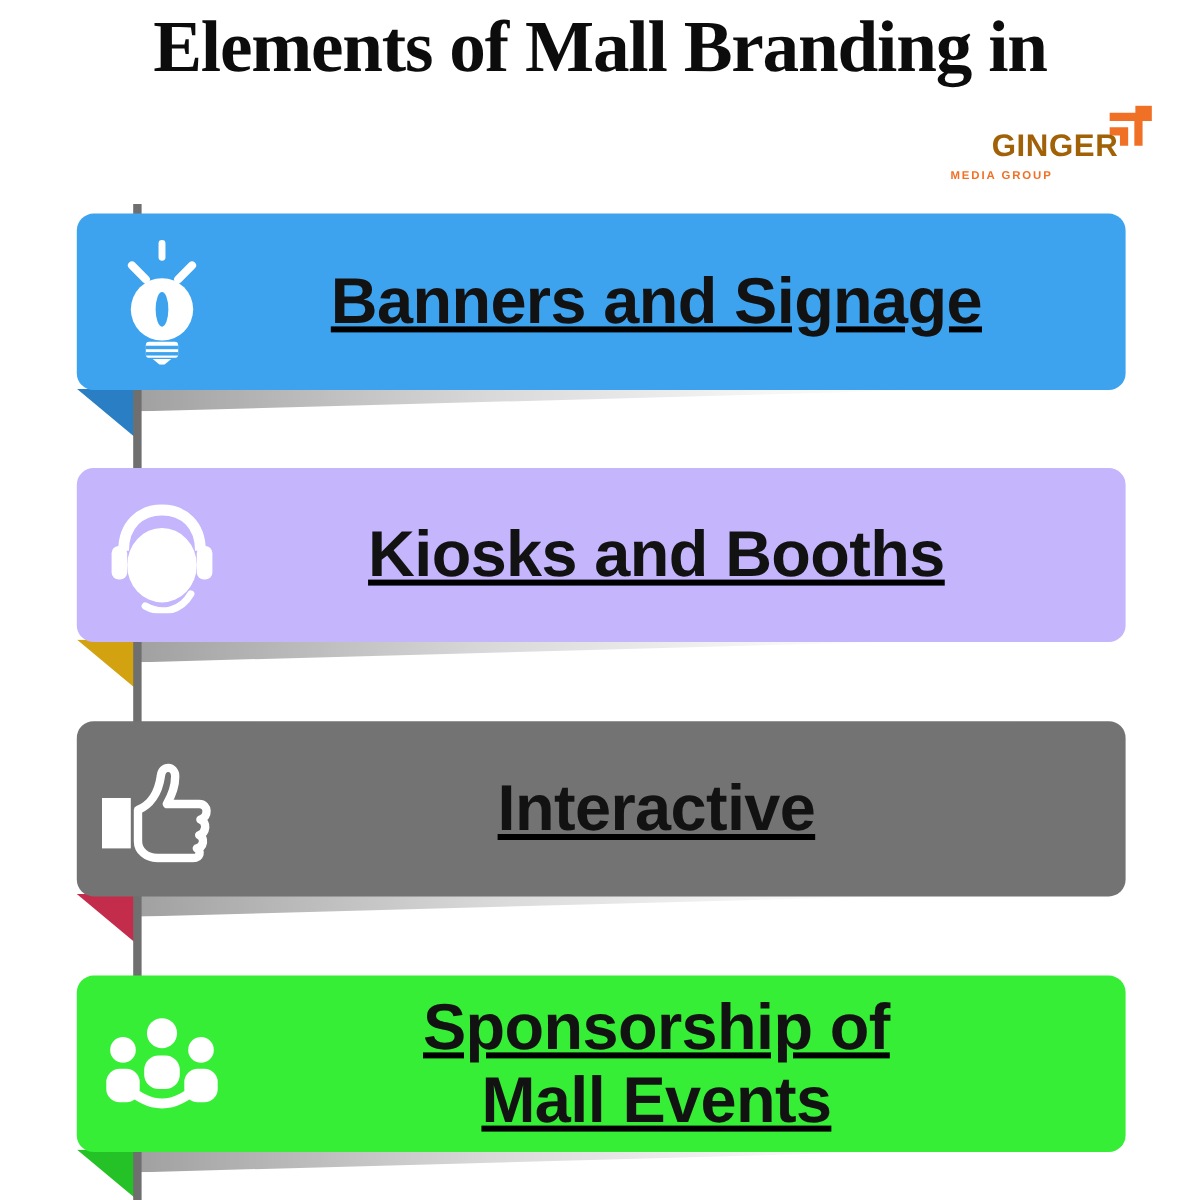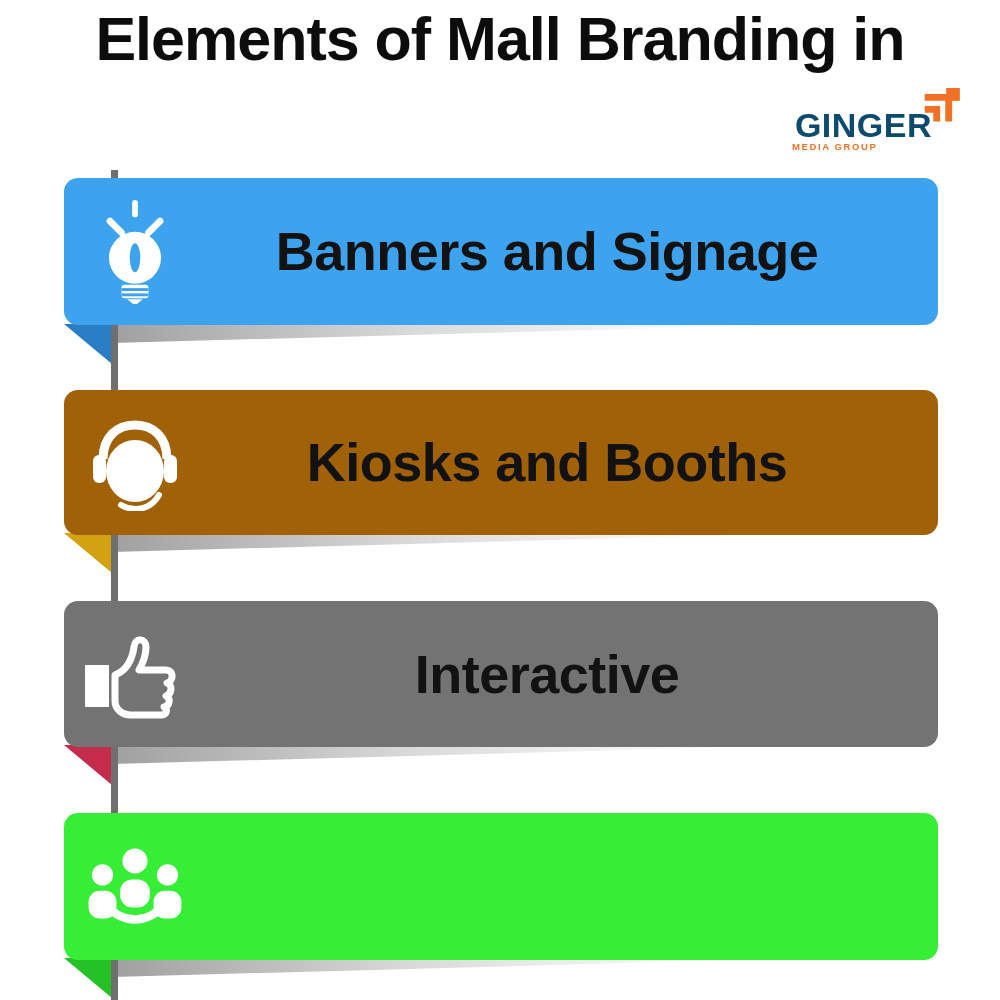--- a/index.html
+++ b/index.html
@@ -7,27 +7,27 @@
     width:1000px;height:1000px;position:relative;overflow:hidden;
     background:#ffffff;
     font-family:"Liberation Sans","DejaVu Sans",sans-serif;
   }
   
   .title{
     position:absolute;top:2px;left:0;width:1000px;
     text-align:center;color:#0c0c0c;
     font-size:61px;font-weight:800;line-height:1.24;letter-spacing:-1px;
   }
-  .title span{display:block;}
+  .title span{display:block;font-family:Liberation Serif, serif;}
   
   .logo{position:absolute;left:792px;top:94px;width:172px;height:62px;}
   .logo-icon{position:absolute;right:4px;top:-6px;width:38px;height:36px;}
   .logo-name{
     position:absolute;left:0;top:14px;width:140px;text-align:right;
-    color:#0c4a6e;font-size:34px;font-weight:700;letter-spacing:0.5px;line-height:1;
+    color:#a16207;font-size:26px;font-weight:700;letter-spacing:0.5px;line-height:1;
   }
   .logo-sub{
     position:absolute;left:0;top:47px;width:145px;
     color:#f07125;font-size:9.5px;font-weight:700;letter-spacing:1.6px;
   }
   
   .rod{position:absolute;left:111px;top:170px;width:7px;height:830px;background:#6f6f6f;z-index:2;}
   .fold{position:absolute;left:64px;width:48px;height:40px;clip-path:polygon(0 0,100% 0,100% 100%);z-index:1;}
   .shadow{
     position:absolute;left:112px;width:660px;height:18px;z-index:1;
@@ -38,24 +38,24 @@
   #fold2{top:533px;background:#d3a211;}
   #fold3{top:745px;background:#c42c4c;}
   #fold4{top:958px;background:#24c226;}
   #shadow1{top:325px;}
   #shadow2{top:534px;}
   #shadow3{top:746px;}
   #shadow4{top:959px;}
   
   .banner{
     position:absolute;left:64px;width:874px;border-radius:14px;z-index:3;
-    display:flex;align-items:center;
+    display:flex;align-items:center;text-decoration:underline;
   }
   #banner1{top:178px;height:147px;background:#3da3ef;}
-  #banner2{top:390px;height:145px;background:#a16207;}
+  #banner2{top:390px;height:145px;background:#c4b5fd;}
   #banner3{top:601px;height:146px;background:#737373;}
   #banner4{top:813px;height:147px;background:#35ee35;}
   .banner .icon{
     position:absolute;left:16px;top:50%;transform:translateY(-50%);
     width:110px;display:flex;justify-content:center;align-items:center;
   }
   .banner .label{
     flex:1;margin-left:118px;padding-right:26px;text-align:center;
     color:#121212;font-size:54px;font-weight:800;line-height:1.12;letter-spacing:-0.5px;
   }
@@ -141,13 +141,17 @@
     <svg width="104" height="92" viewBox="0 0 112 96">
       <circle cx="21" cy="35" r="11.5" fill="#fff"></circle>
       <circle cx="91" cy="35" r="11.5" fill="#fff"></circle>
       <rect x="6" y="52" width="30" height="30" rx="12" fill="#fff"></rect>
       <rect x="76" y="52" width="30" height="30" rx="12" fill="#fff"></rect>
       <path d="M22,66 Q56,100 90,66" fill="none" stroke="#fff" stroke-width="9" stroke-linecap="round"></path>
       <circle cx="56" cy="20" r="13.5" fill="#fff"></circle>
       <rect x="40" y="40" width="32" height="30" rx="13" fill="#fff"></rect>
     </svg>
   </span>
+  <div class="label">
+    <span>Sponsorship of</span>
+    <span>Mall Events</span>
+  </div>
 </div>
 
 </body></html>

